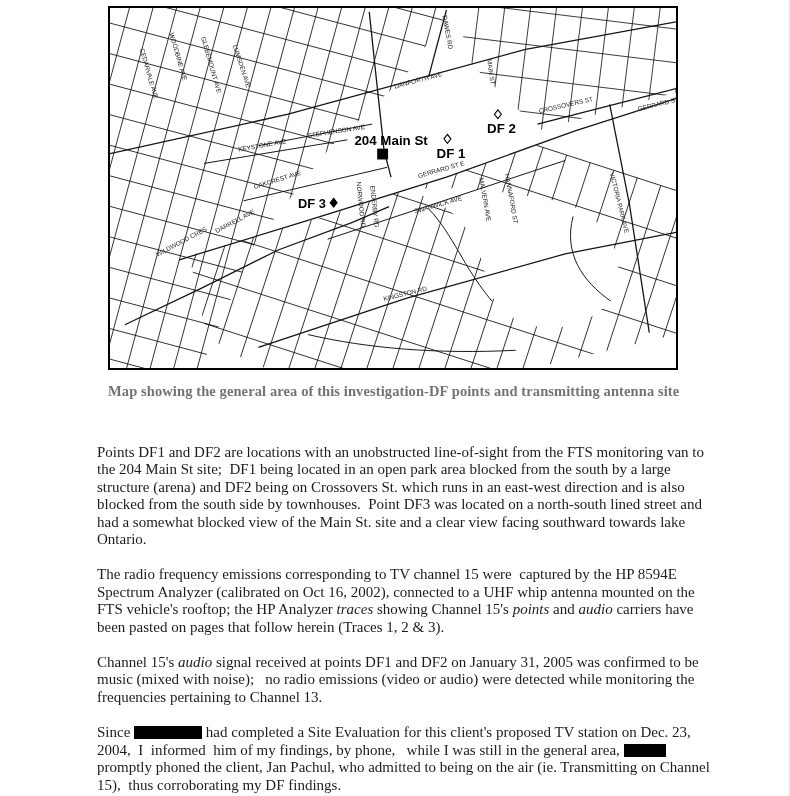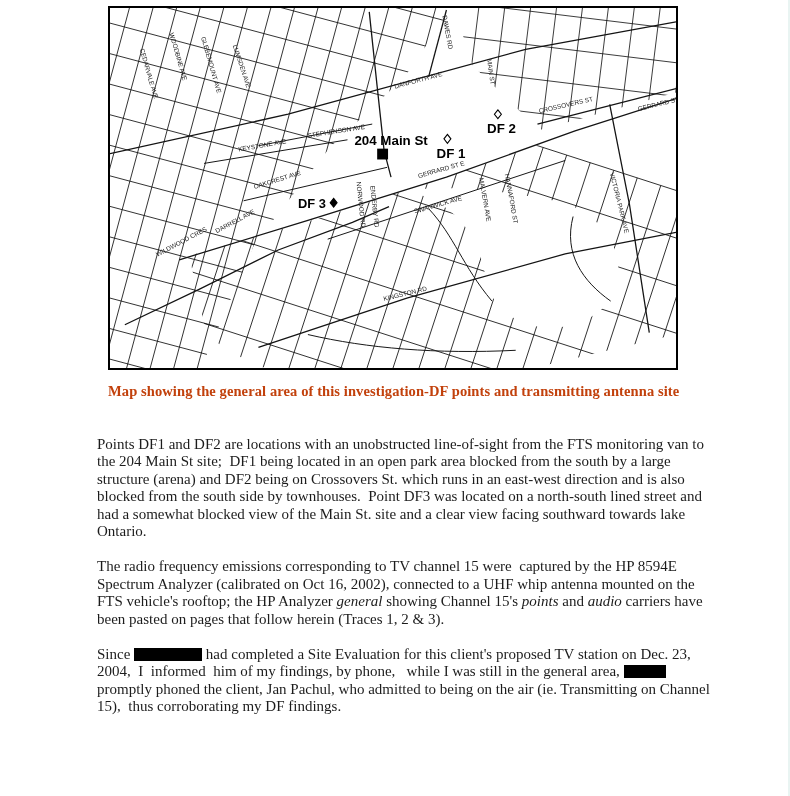--- a/index.html
+++ b/index.html
@@ -5,24 +5,24 @@
   html,body{margin:0;padding:0;}
   body{width:790px;height:796px;background:#ffffff;overflow:hidden;
        font-family:"Liberation Serif", serif;color:#1c1c1c;}
   .page{position:relative;width:790px;height:796px;background:#fff;}
   .scan-edge{position:absolute;right:0;top:0;width:2px;height:100%;background:#e9f4f2;}
   .map-frame{position:absolute;left:108px;top:6px;width:566px;height:360px;
              border:2px solid #000;background:#fff;}
   .map-frame svg{display:block;width:100%;height:100%;}
   .map-caption{position:absolute;left:108px;top:383px;width:610px;
                font-family:"Liberation Serif", serif;font-weight:bold;
-               font-size:14.5px;letter-spacing:0.1px;color:#c2410c;}
+               font-size:14.5px;letter-spacing:0.1px;color:#737373;}
   .text-block{position:absolute;left:97px;top:436px;width:621px;
               font-size:15px;line-height:17.4px;text-align:left;}
-  .text-block p{margin:0 0 18px 0;white-space:pre-wrap;}
+  .text-block p{margin:8px 0 18px 0;white-space:pre-wrap;}
   .text-block em{font-style:italic;}
   .redact{display:inline-block;height:13px;background:#000;transform:translateY(2px);}
   svg text{font-family:"Liberation Sans", sans-serif;}
   .street-line{stroke:#141414;fill:none;}
 </style>
 </head>
 <body>
 
 <div class="page">
 
@@ -210,18 +210,19 @@
             <text x="190" y="203" font-size="13" font-weight="bold" fill="#000">DF 3</text>
           </g>
         </g>
     </svg>
   </div>
 
   <div class="map-caption">Map showing the general area of this investigation-DF points and transmitting antenna site</div>
 
   <div class="text-block" id="text-block">
       <p>Points DF1 and DF2 are locations with an unobstructed line-of-sight from the FTS monitoring van to the 204 Main St site;  DF1 being located in an open park area blocked from the south by a large structure (arena) and DF2 being on Crossovers St. which runs in an east-west direction and is also blocked from the south side by townhouses.  Point DF3 was located on a north-south lined street and had a somewhat blocked view of the Main St. site and a clear view facing southward towards lake Ontario.</p>
-      <p>The radio frequency emissions corresponding to TV channel 15 were  captured by the HP 8594E Spectrum Analyzer (calibrated on Oct 16, 2002), connected to a UHF whip antenna mounted on the FTS vehicle's rooftop; the HP Analyzer <em>general</em> showing Channel 15's <em>points</em> and <em>audio</em> carriers have been pasted on pages that follow herein (Traces 1, 2 &amp; 3).</p>
+      <p>The radio frequency emissions corresponding to TV channel 15 were  captured by the HP 8594E Spectrum Analyzer (calibrated on Oct 16, 2002), connected to a UHF whip antenna mounted on the FTS vehicle's rooftop; the HP Analyzer <em>traces</em> showing Channel 15's <em>points</em> and <em>audio</em> carriers have been pasted on pages that follow herein (Traces 1, 2 &amp; 3).</p>
+      <p>Channel 15's <em>audio</em> signal received at points DF1 and DF2 on January 31, 2005 was confirmed to be music (mixed with noise);   no radio emissions (video or audio) were detected while monitoring the frequencies pertaining to Channel 13.</p>
       <p>Since <span class="redact" style="width: 68px;"></span> had completed a Site Evaluation for this client's proposed TV station on Dec. 23, 2004,  I  informed  him of my findings, by phone,   while I was still in the general area, <span class="redact" style="width: 42px;"></span> promptly phoned the client, Jan Pachul, who admitted to being on the air (ie. Transmitting on Channel 15),  thus corroborating my DF findings.</p>
     </div>
 
   <div class="scan-edge"></div>
 </div>
 
 </body></html>

